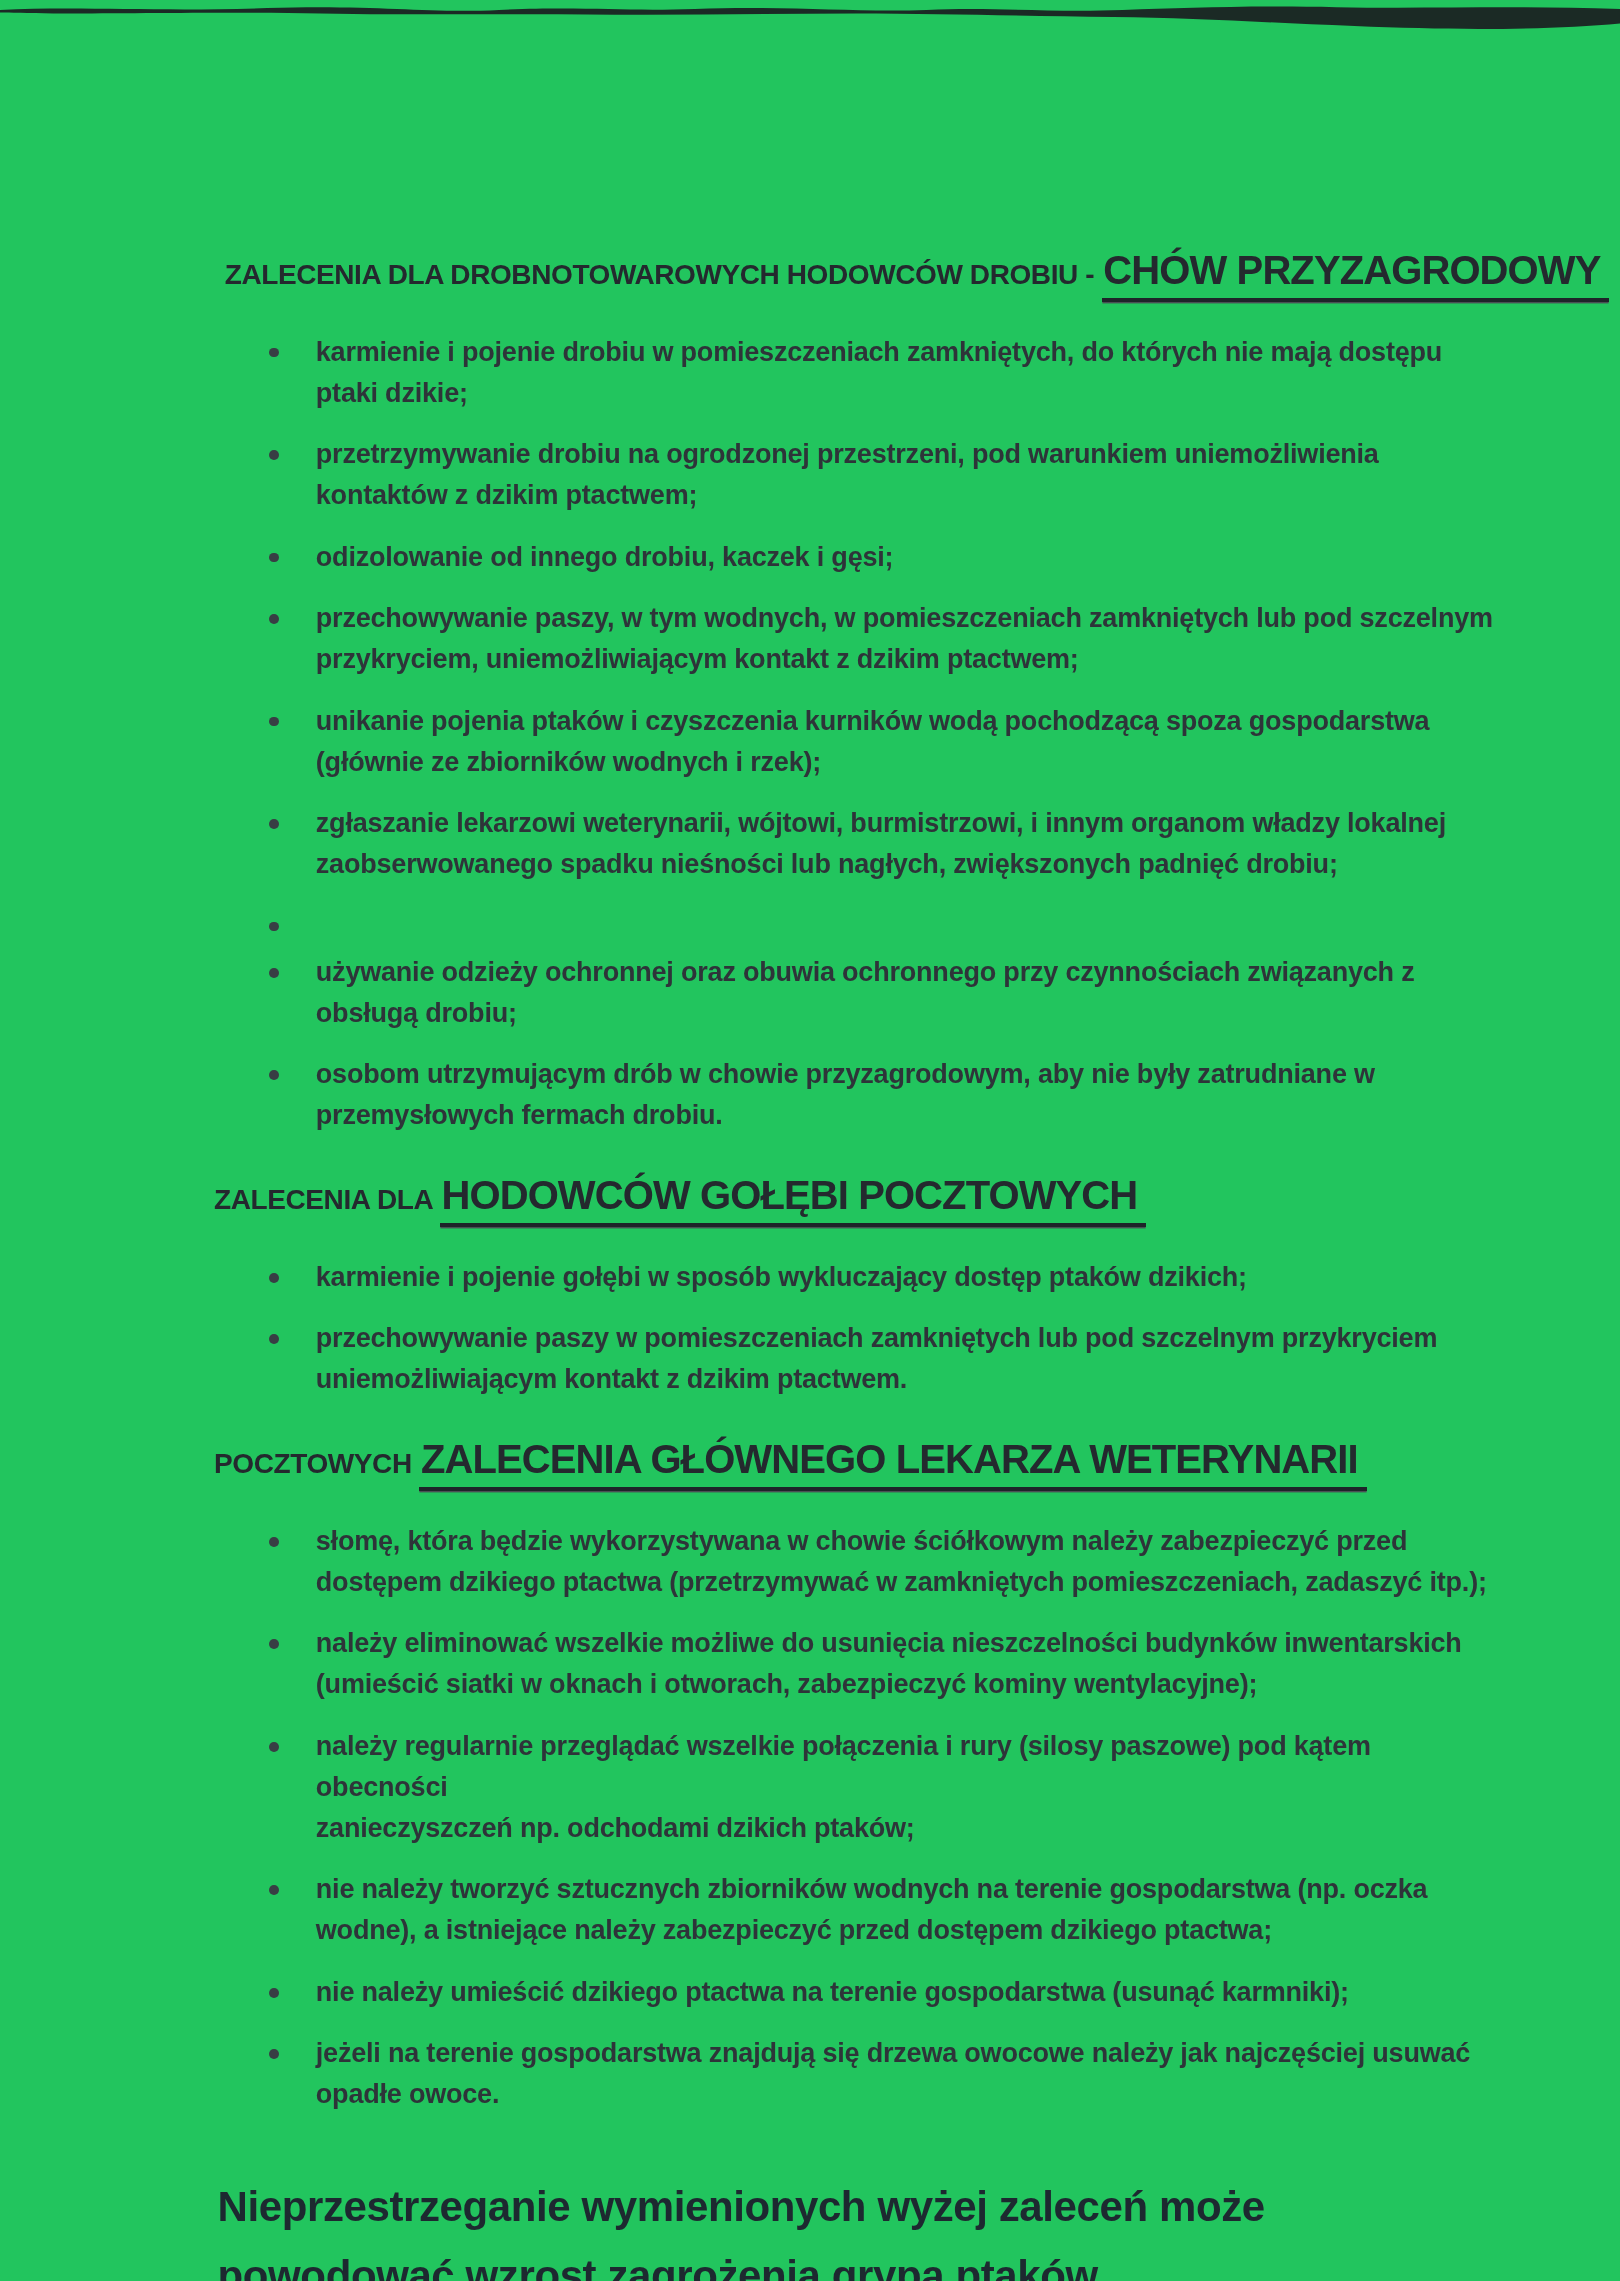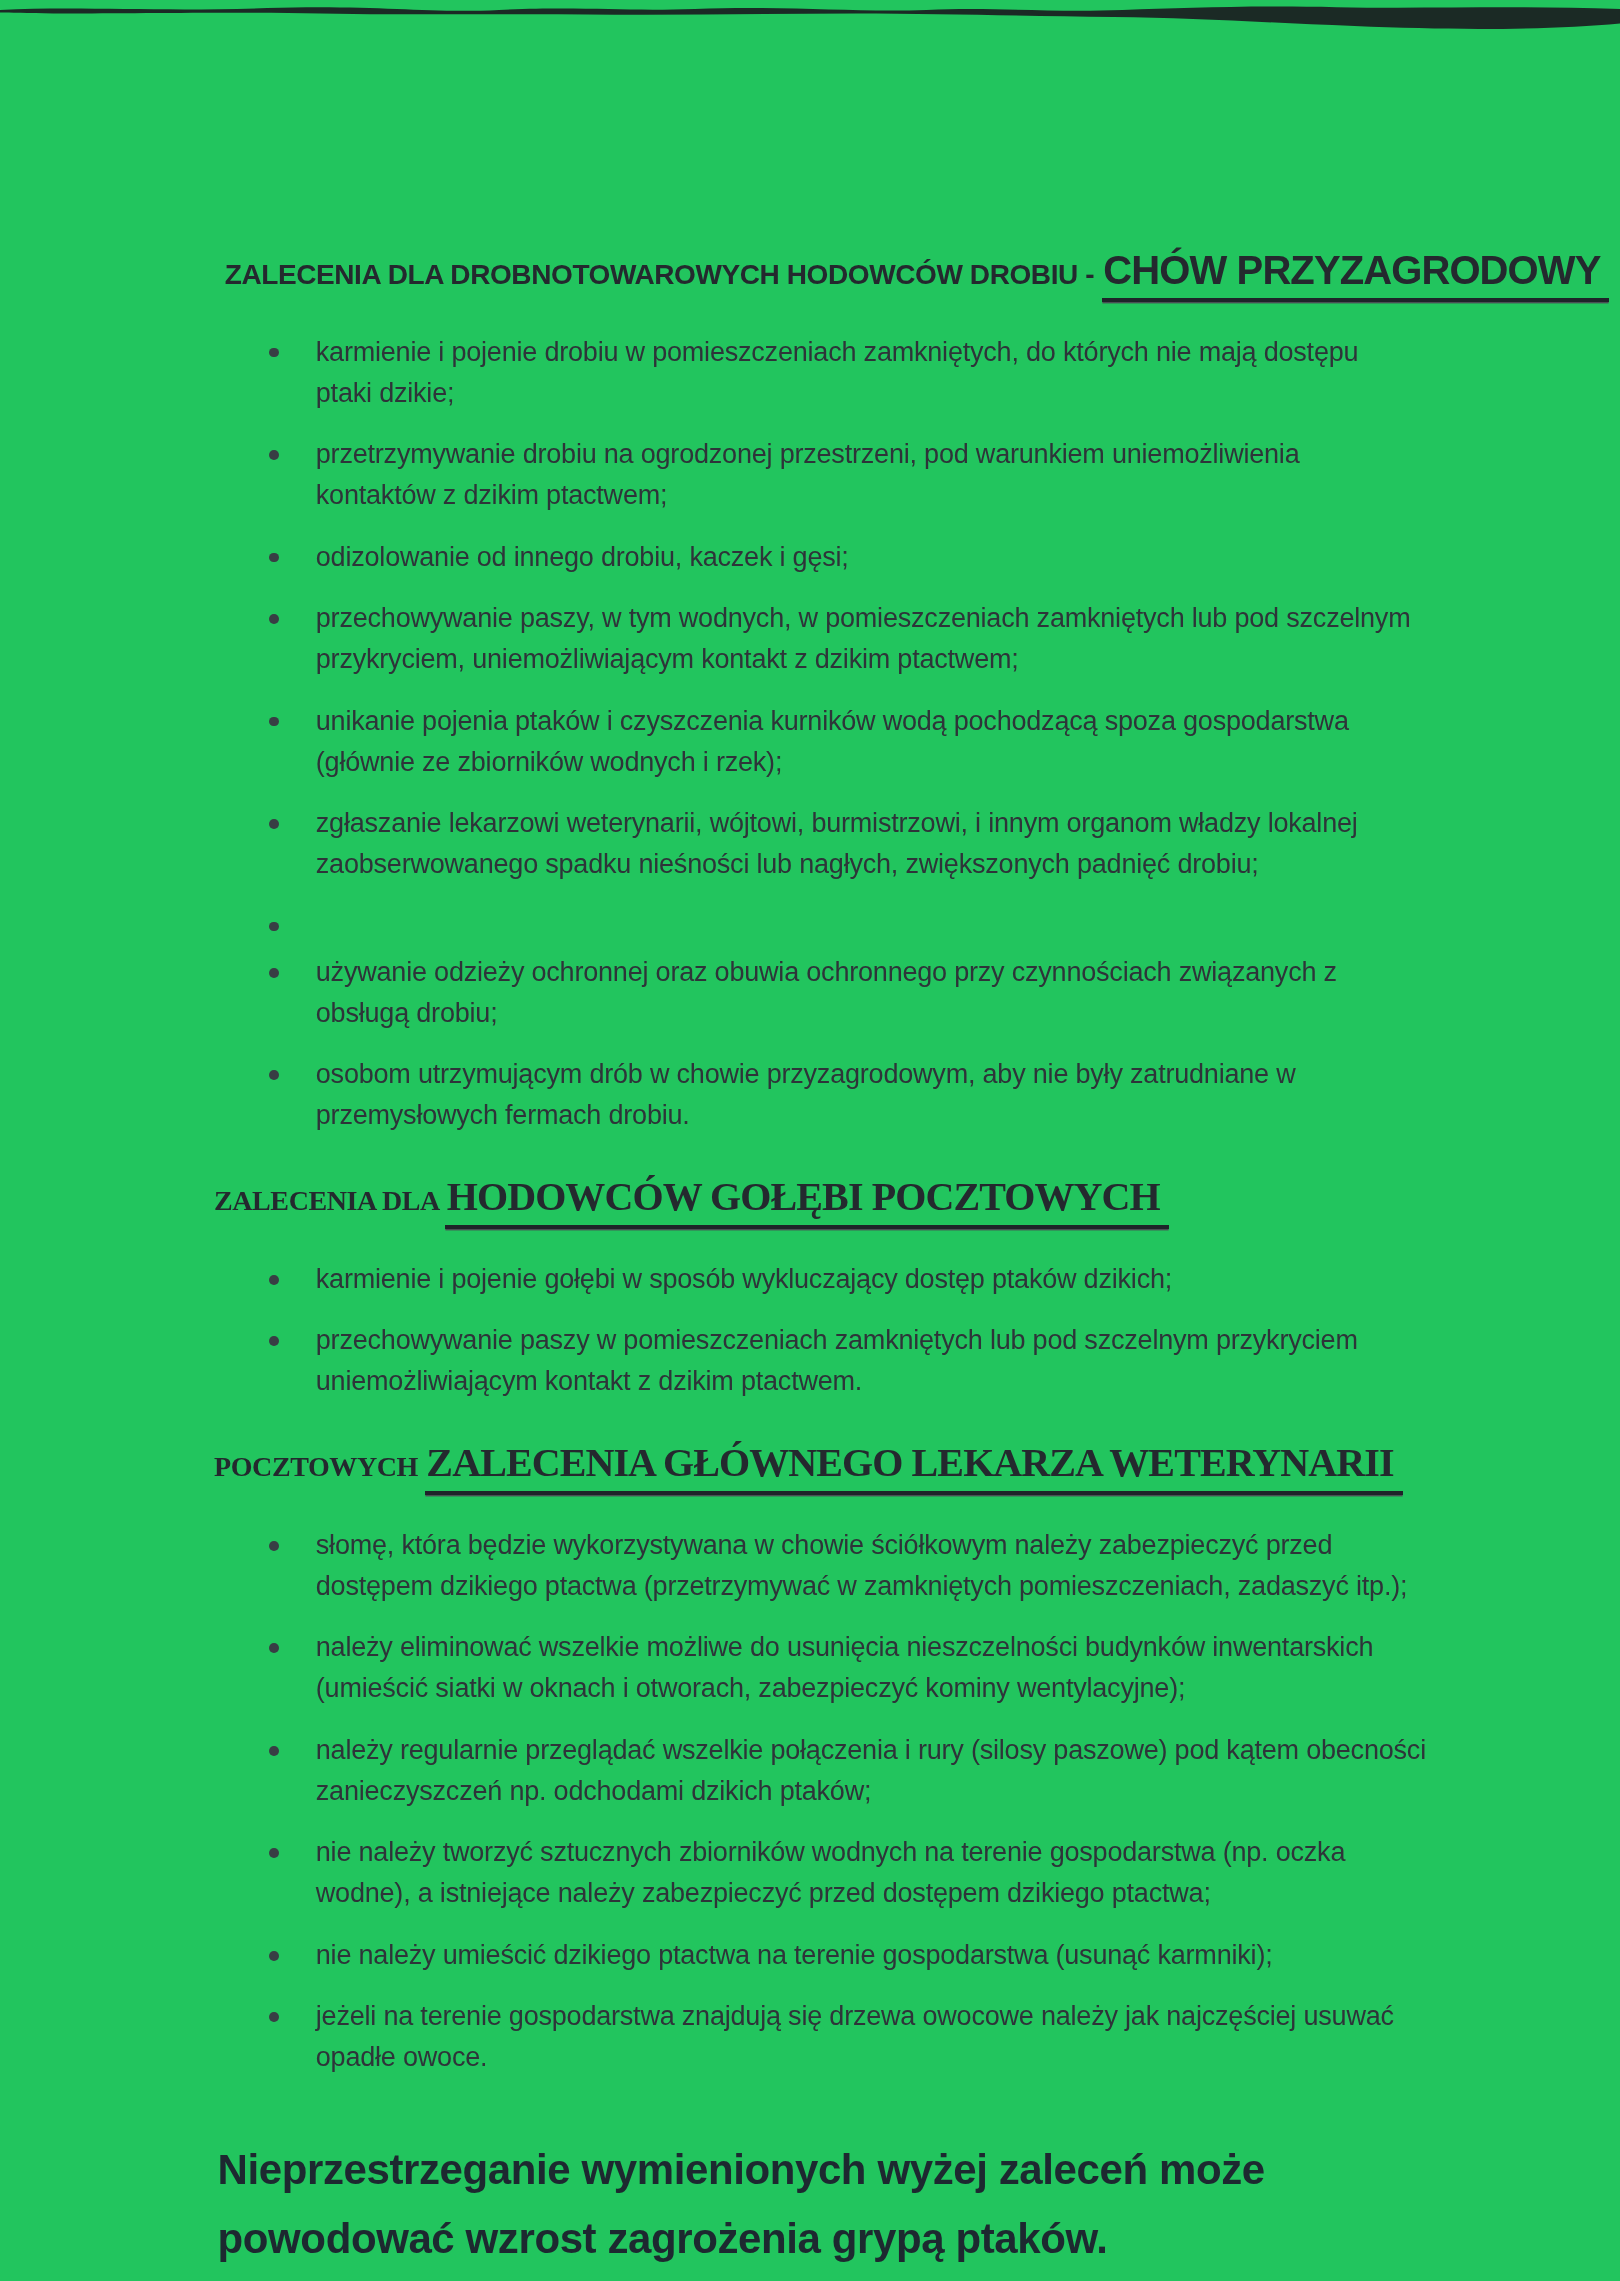--- a/index.html
+++ b/index.html
@@ -65,24 +65,24 @@
     border-radius: 50%;
     background: #383e44;
     margin: 16px 37px 0 0;
   }
   .bullet-text {
     font-size: 27px;
     line-height: 41px;
     letter-spacing: -0.2px;
     white-space: pre-line;
     max-width: 1185px;
+    font-weight: bold;
   }
   .sub-heading-gap {
     margin-top: 37px;
-    font-family: Liberation Serif, serif;
   }
   .warning {
     margin: 57px 0 0 3.6px;
     font-size: 42px;
     line-height: 69px;
     font-weight: bold;
     color: #1d2930;
     letter-spacing: -0.4px;
     white-space: pre-line;
   }

